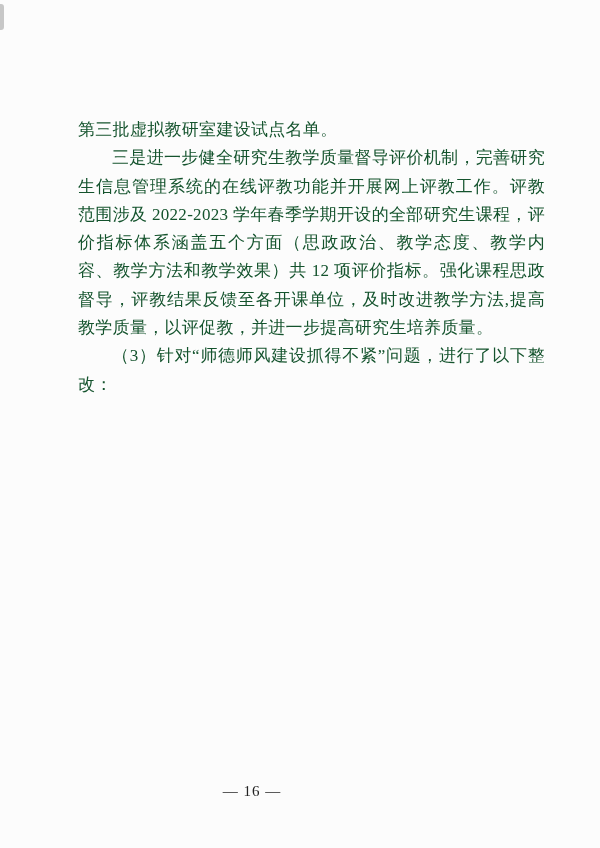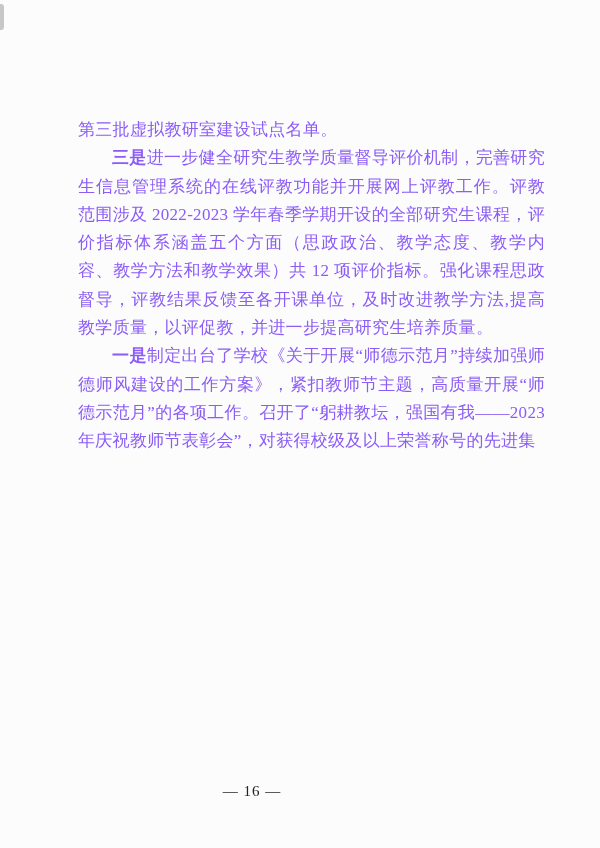--- a/index.html
+++ b/index.html
@@ -27,35 +27,35 @@
     height: 26px;
     background: #9b9b9b;
     opacity: 0.55;
     border-radius: 0 3px 3px 0;
   }
   .text-block {
     position: absolute;
     left: 78px;
     top: 116px;
     width: 467px;
-    color: #8b5cf6;
+    color: #14532d;
     font-size: 17px;
     line-height: 28.3px;
     letter-spacing: 0.3px;
     text-align: justify;
   }
   .para {
     margin: 0;
     word-break: break-all;
   }
   .para.indent {
     text-indent: 2em;
   }
   .lead {
-    font-weight: 700;
+    font-weight: 400;
     margin-top: 36px;
   }
   .page-footer {
     position: absolute;
     left: 0;
     top: 783px;
     width: 504px;
     text-align: center;
     color: #222222;
     font-size: 15px;
@@ -70,20 +70,20 @@
   <div class="scan-artifact"></div>
 
   <div class="text-block">
 
     <p class="para"><span>第三批虚拟教研室建设试点名单。</span></p>
 
     <p class="para indent"><b class="lead">三是</b><span>进一步健全研究生教学质量督导评价机制，完善研究生信息管理系统的在线评教功能并开展网上评教工作。评教范围涉及 2022-2023 学年春季学期开设的全部研究生课程，评价指标体系涵盖五个方面（思政政治、教学态度、教学内容、教学方法和教学效果）共 12 项评价指标。强化课程思政督导，评教结果反馈至各开课单位，及时改进教学方法,提高教学质量，以评促教，并进一步提高研究生培养质量。</span></p>
 
 
 
+    <p class="para indent"><span>（3）针对“师德师风建设抓得不紧”问题，进行了以下整改：</span></p>
 
-    <p class="para indent"><b class="lead">一是</b><span>制定出台了学校《关于开展“师德示范月”持续加强师德师风建设的工作方案》，紧扣教师节主题，高质量开展“师德示范月”的各项工作。召开了“躬耕教坛，强国有我——2023 年庆祝教师节表彰会”，对获得校级及以上荣誉称号的先进集</span></p>
 
   </div>
 
   <div class="page-footer">— 16 —</div>
 
 </div>
 
 </body></html>

